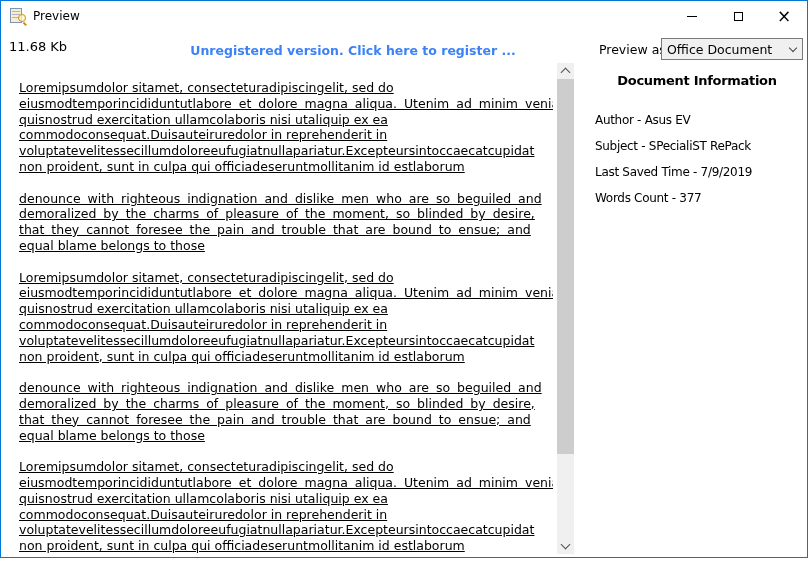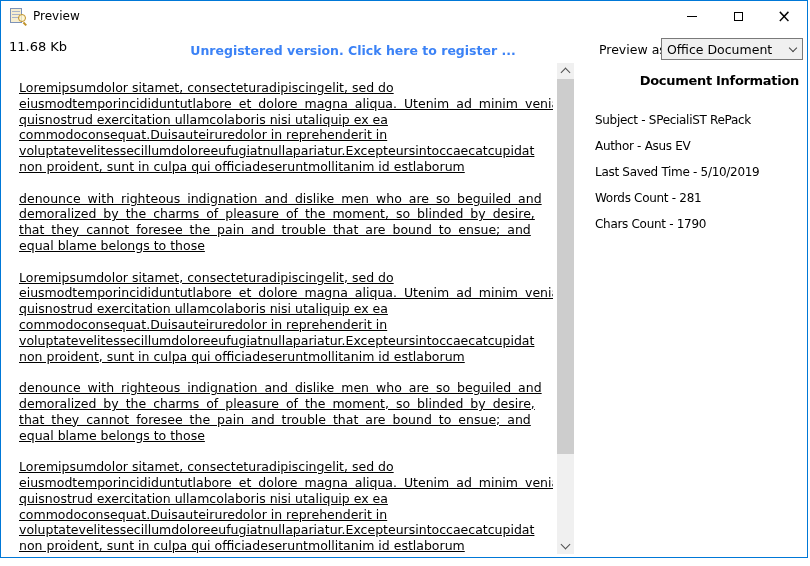--- a/index.html
+++ b/index.html
@@ -42,21 +42,21 @@
   
   .scrollbar{position:absolute;left:556px;top:62px;width:17px;height:491px;background:#f0f0f0;}
   .sb-btn{position:absolute;left:0;width:17px;height:16px;background:#f0f0f0;display:flex;align-items:center;justify-content:center;}
   .sb-btn.up{top:0;}
   .sb-btn.down{bottom:0;}
   .sb-btn .chev{border-color:#505050;width:7px;height:7px;}
   .sb-thumb{position:absolute;left:0;top:16px;width:17px;height:375px;background:#cdcdcd;}
 
   
   .info-panel{position:absolute;left:586px;top:64px;width:212px;height:480px;overflow:hidden;padding-left:8px;box-sizing:border-box;letter-spacing:-0.3px;}
-  .info-heading{font-size:13px;font-weight:bold;text-align:right;margin-top:8px;margin-bottom:24px;color:#000;}
+  .info-heading{font-size:13px;font-weight:bold;text-align:center;margin-top:8px;margin-bottom:24px;color:#000;}
   .info-item{font-size:12px;line-height:16px;color:#000;margin-bottom:10px;}
   .info-item div{white-space:nowrap;}
 </style>
 </head>
 <body>
 
 <div id="stage">
   <div id="window">
 
     <div class="titlebar">
@@ -141,33 +141,30 @@
       <div class="sb-thumb"></div>
       <div class="sb-btn down">
           <span class="chev down"></span>
         </div>
     </div>
 
     <div class="info-panel">
       <div class="info-heading">Document Information</div>
       <div id="info-items">
           <div class="info-item">
-            <div>Subject - SPecialiST RePack</div>
+            <div>Author - Asus EV</div>
           </div>
           <div class="info-item">
-            <div>Author - Asus EV</div>
+            <div>Subject - SPecialiST RePack</div>
           </div>
           <div class="info-item">
           </div>
           <div class="info-item">
-            <div>Last Saved Time - 5/10/2019</div>
+            <div>Last Saved Time - 7/9/2019</div>
           </div>
           <div class="info-item">
-            <div>Words Count - 281</div>
-          </div>
-          <div class="info-item">
-            <div>Chars Count - 1790</div>
+            <div>Words Count - 377</div>
           </div>
         </div>
     </div>
 
   </div>
 </div>
 
 </body></html>

